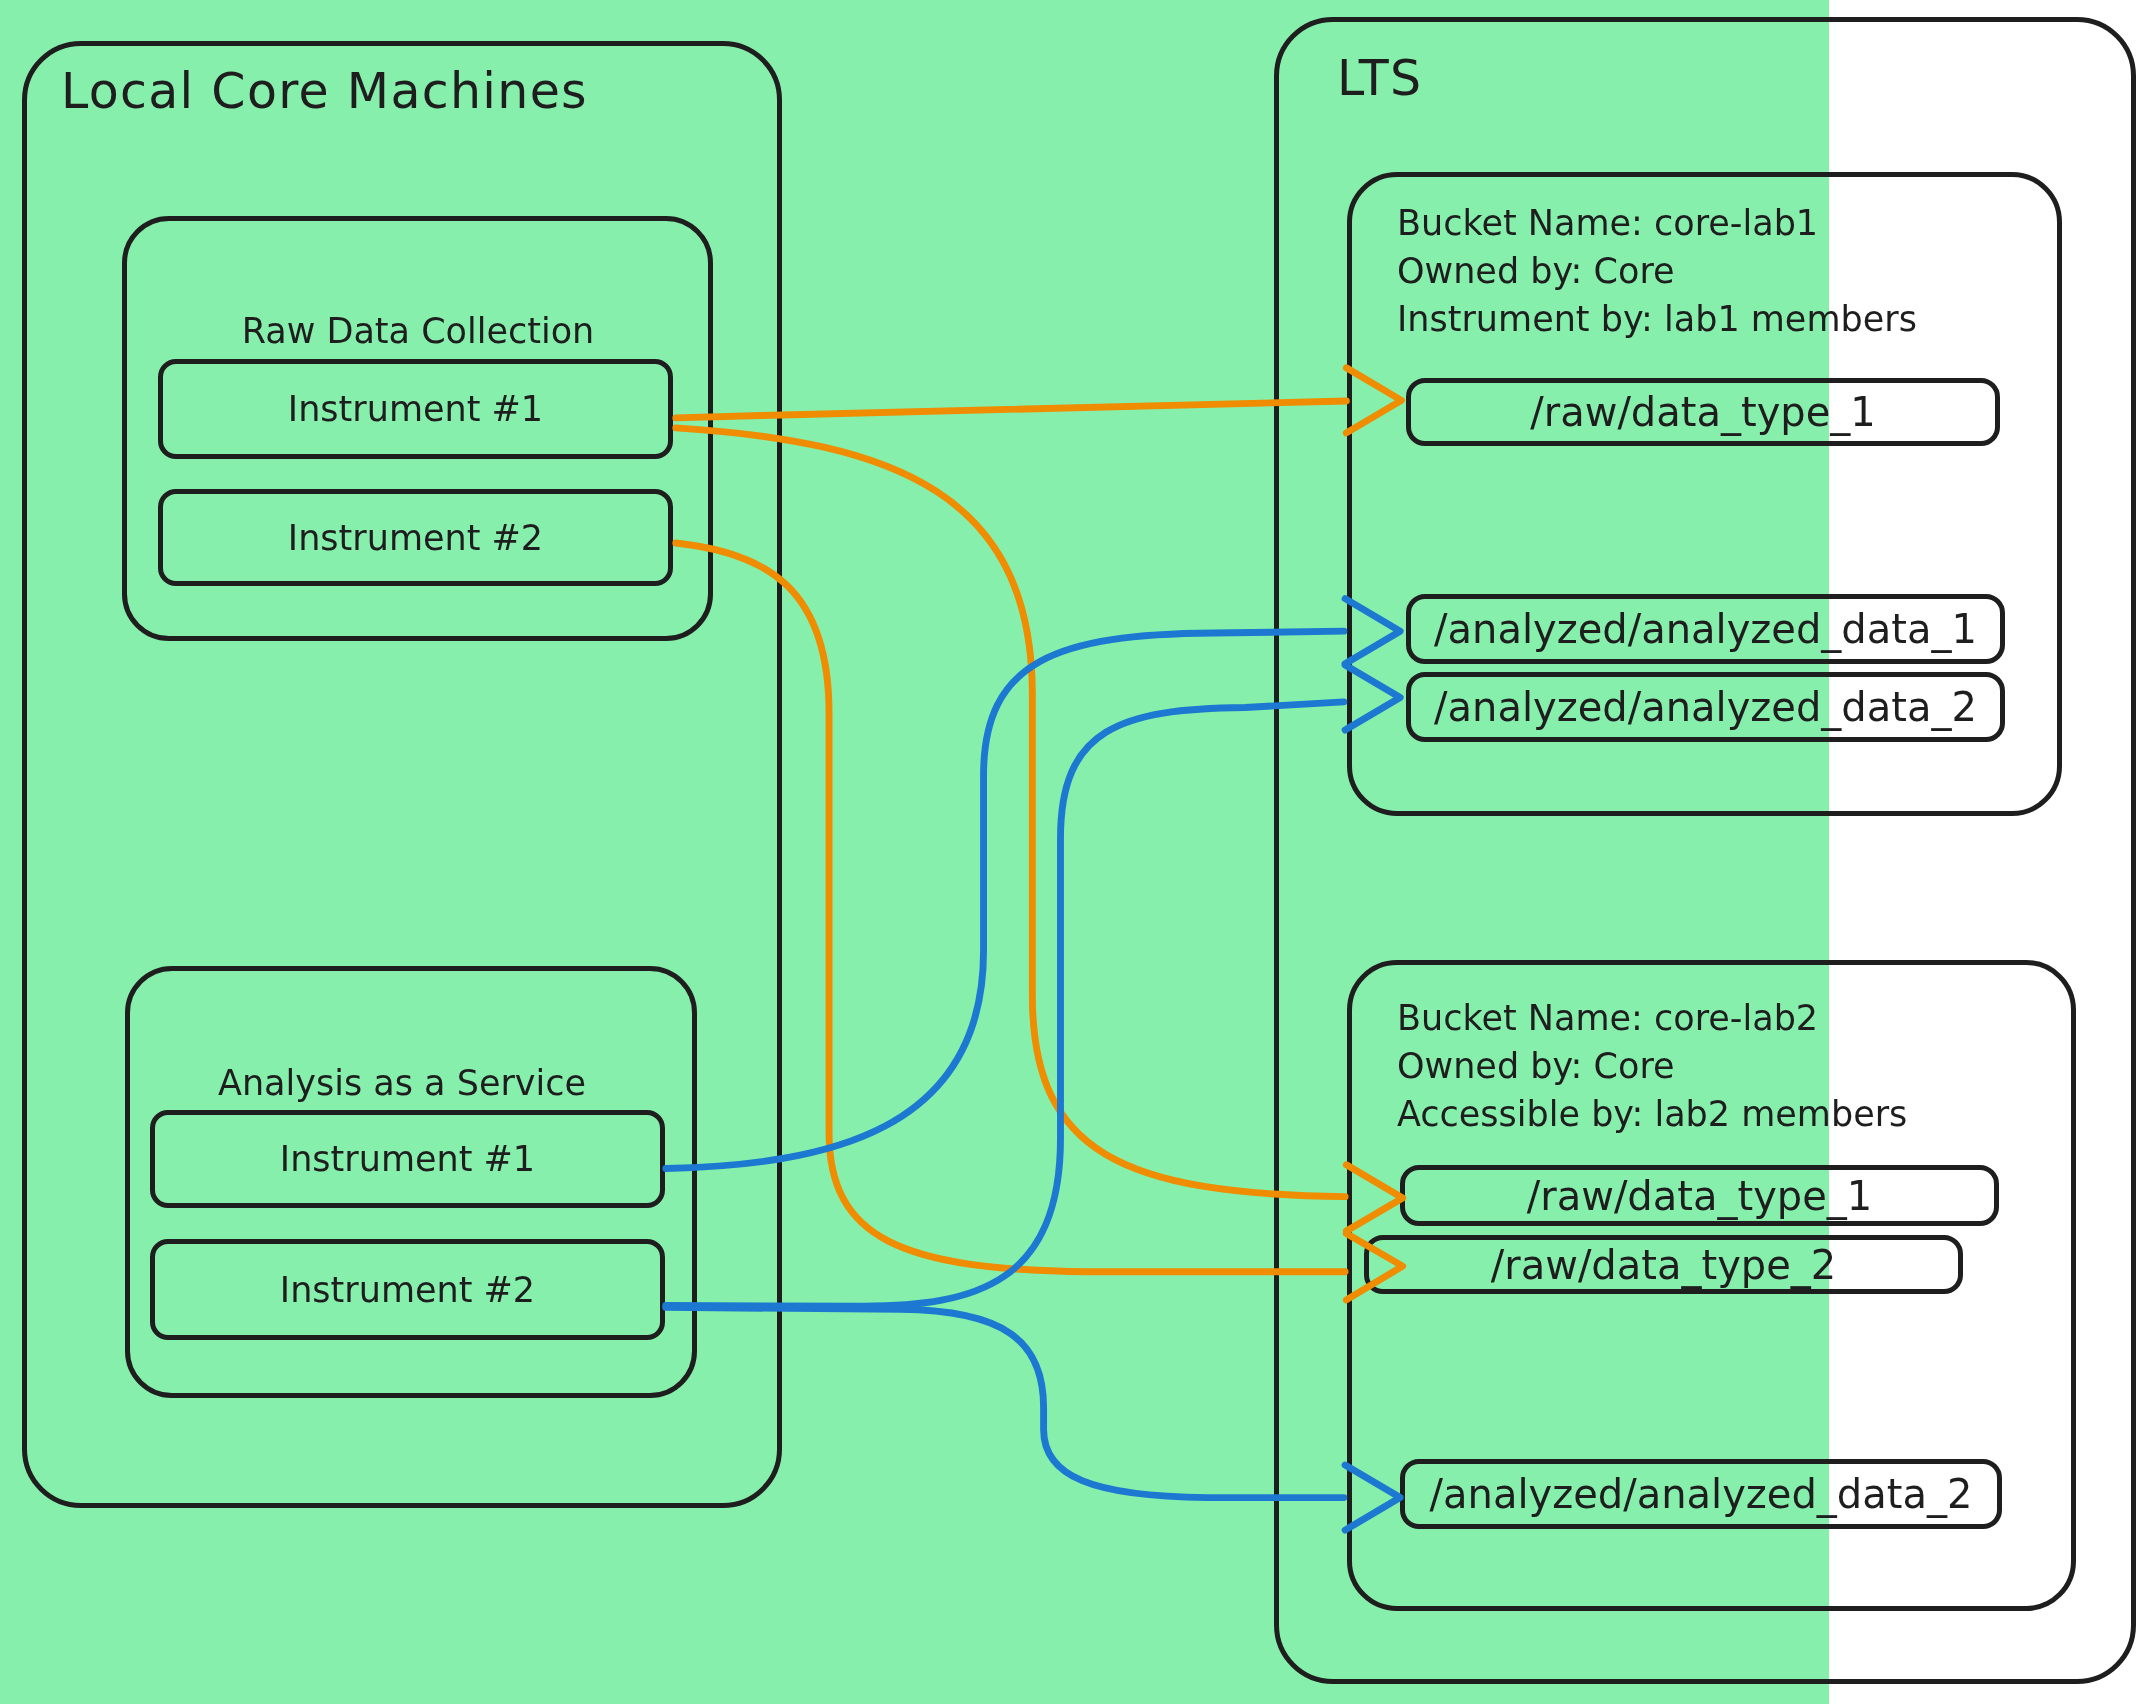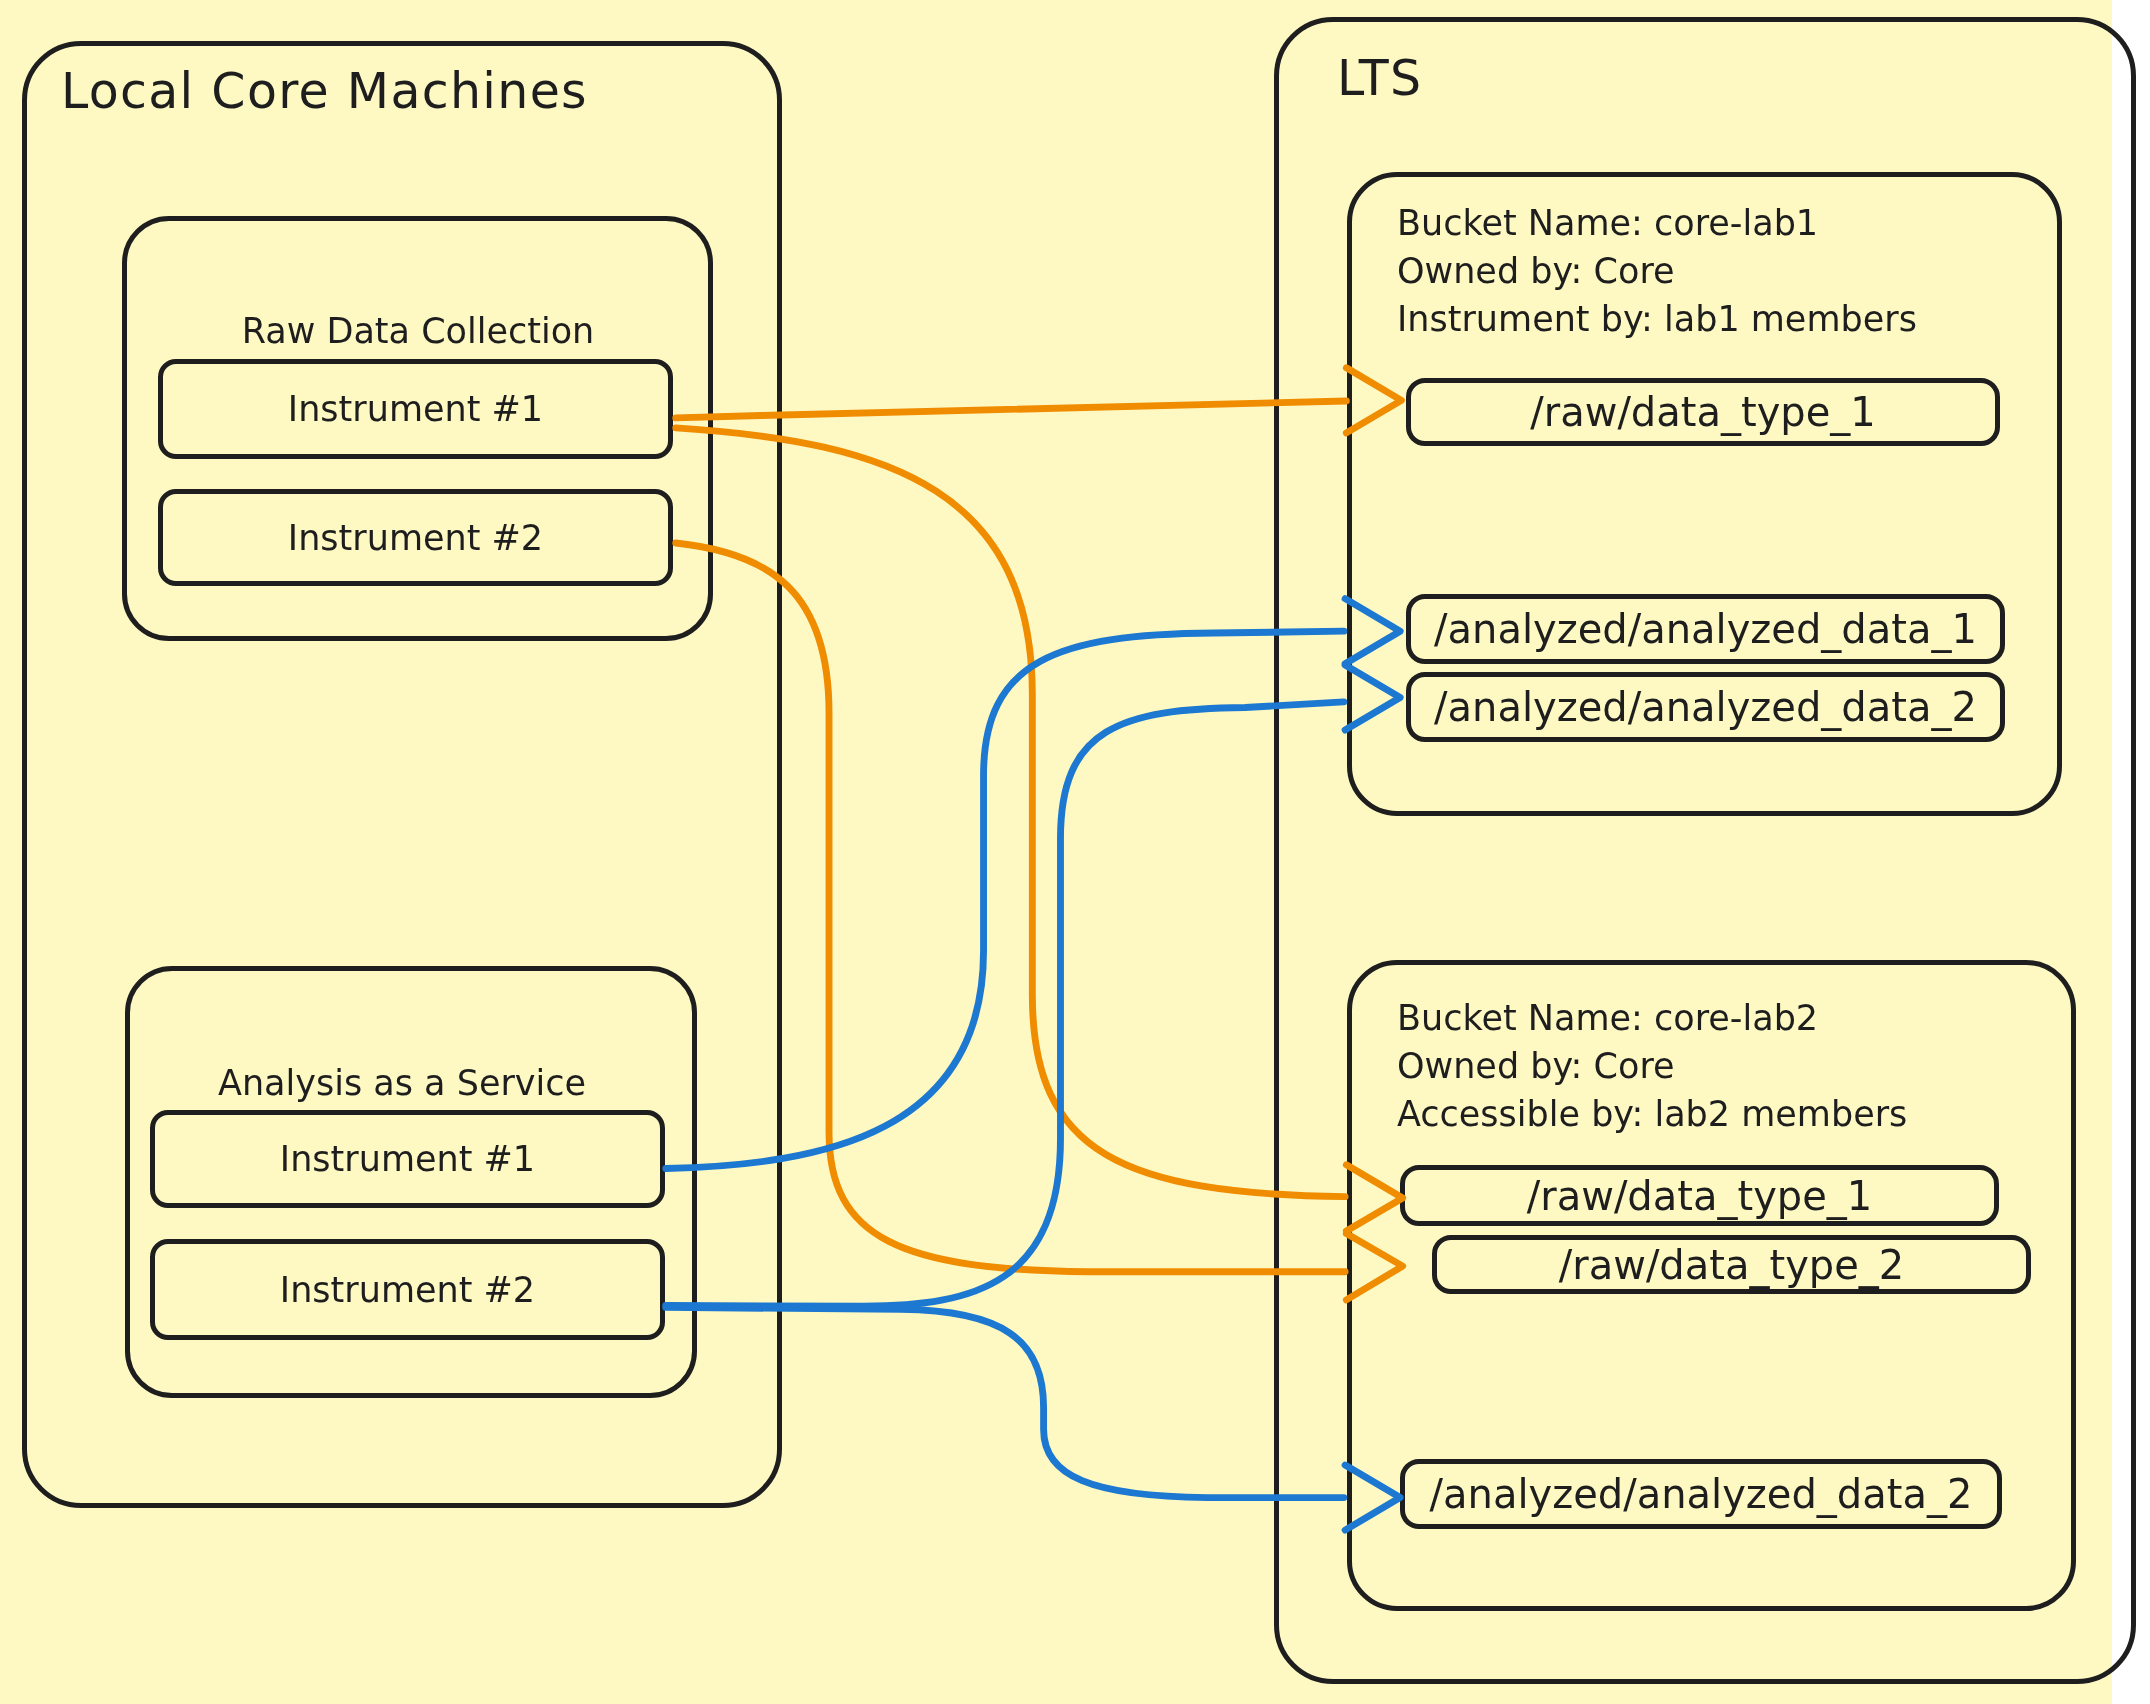--- a/index.html
+++ b/index.html
@@ -1,20 +1,20 @@
 <!DOCTYPE html>
 <html style="font-size:10px"><head>
 <meta charset="utf-8">
 <style>
   html, body { margin: 0; padding: 0; background: #ffffff; }
   .canvas {
     position: relative;
-    width: 2112px;
+    width: 1829px;
     height: 1704px;
-    background: #fef9c3;
+    background: #86efac;
     font-family: "DejaVu Sans", sans-serif;
     color: #1e1e1e;
   }
   .box {
     position: absolute;
     box-sizing: border-box;
     border: 5.6px solid #1e1e1e;
     background: transparent;
   }
   .container-box { border-radius: 59px; border-width: 5.6px; }
@@ -105,21 +105,21 @@
 
   <div class="box bucket-box" style="left:1347px; top:960px; width:729px; height:651px;"></div>
   <div class="bucket-meta" style="left:1397px; top:994px;">
     <div>Bucket Name: core-lab2</div>
     <div>Owned by: Core</div>
     <div>Accessible by: lab2 members</div>
   </div>
   <div class="box path-box" style="left:1400px; top:1165px; width:599px; height:61px;">
     <span class="path-label">/raw/data_type_1</span>
   </div>
-  <div class="box path-box" style="left:1432px; top:1235px; width:599px; height:59px;">
+  <div class="box path-box" style="left:1364px; top:1235px; width:599px; height:59px;">
     <span class="path-label">/raw/data_type_2</span>
   </div>
   <div class="box path-box" style="left:1400px; top:1459px; width:602px; height:70px;">
     <span class="path-label">/analyzed/analyzed_data_2</span>
   </div>
 
   <svg class="arrows" viewBox="0 0 3438 2724">
 
     <path d="M 1080 668 C 1500 656 1950 648 2152 641" stroke="#f08c00"></path>
     <path d="M 2152 588 L 2240 640 L 2152 692" stroke="#f08c00"></path>

